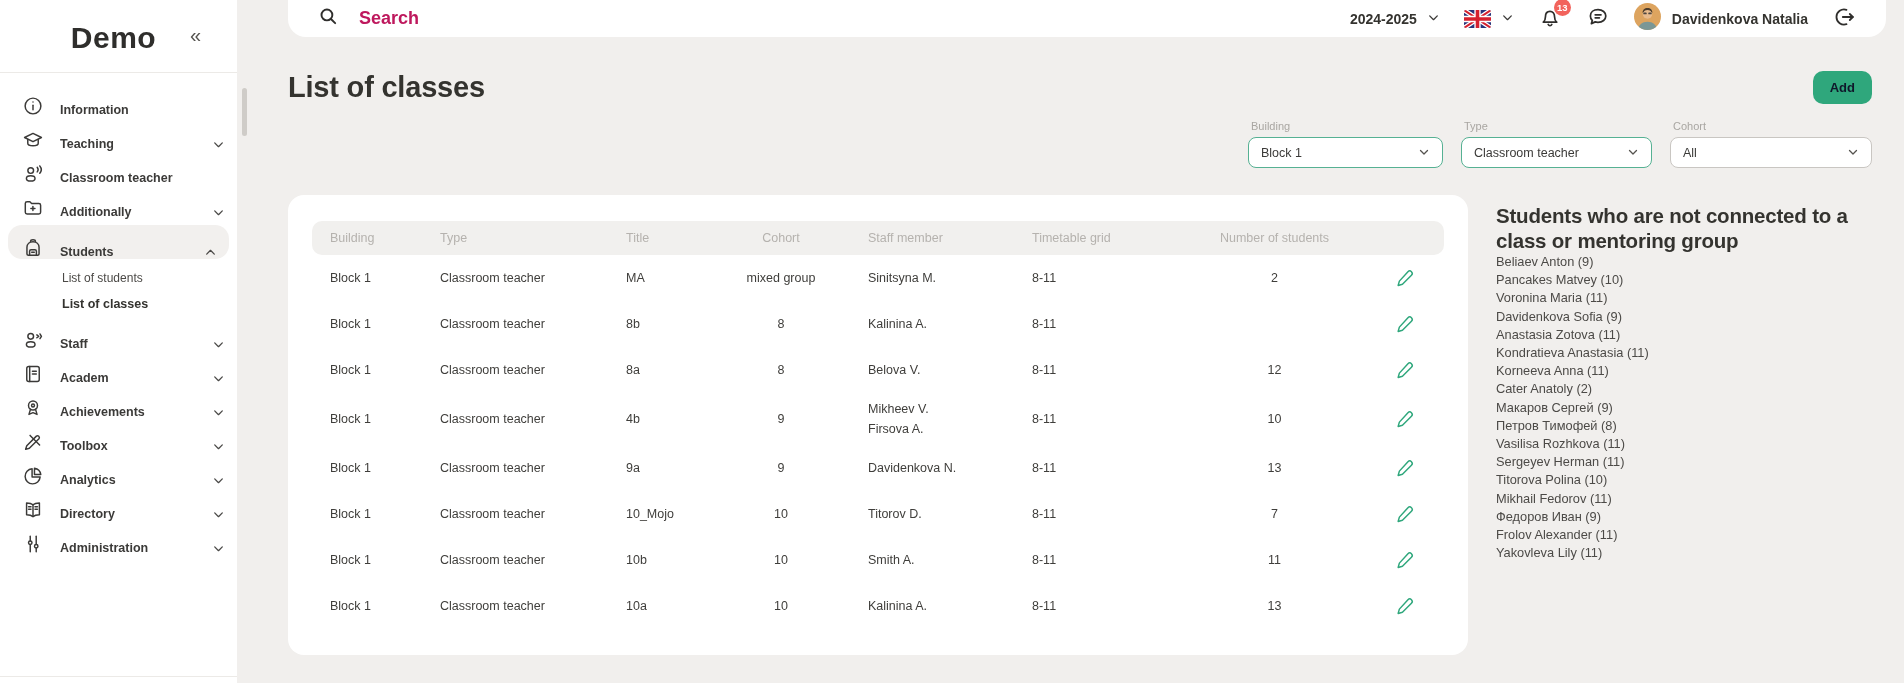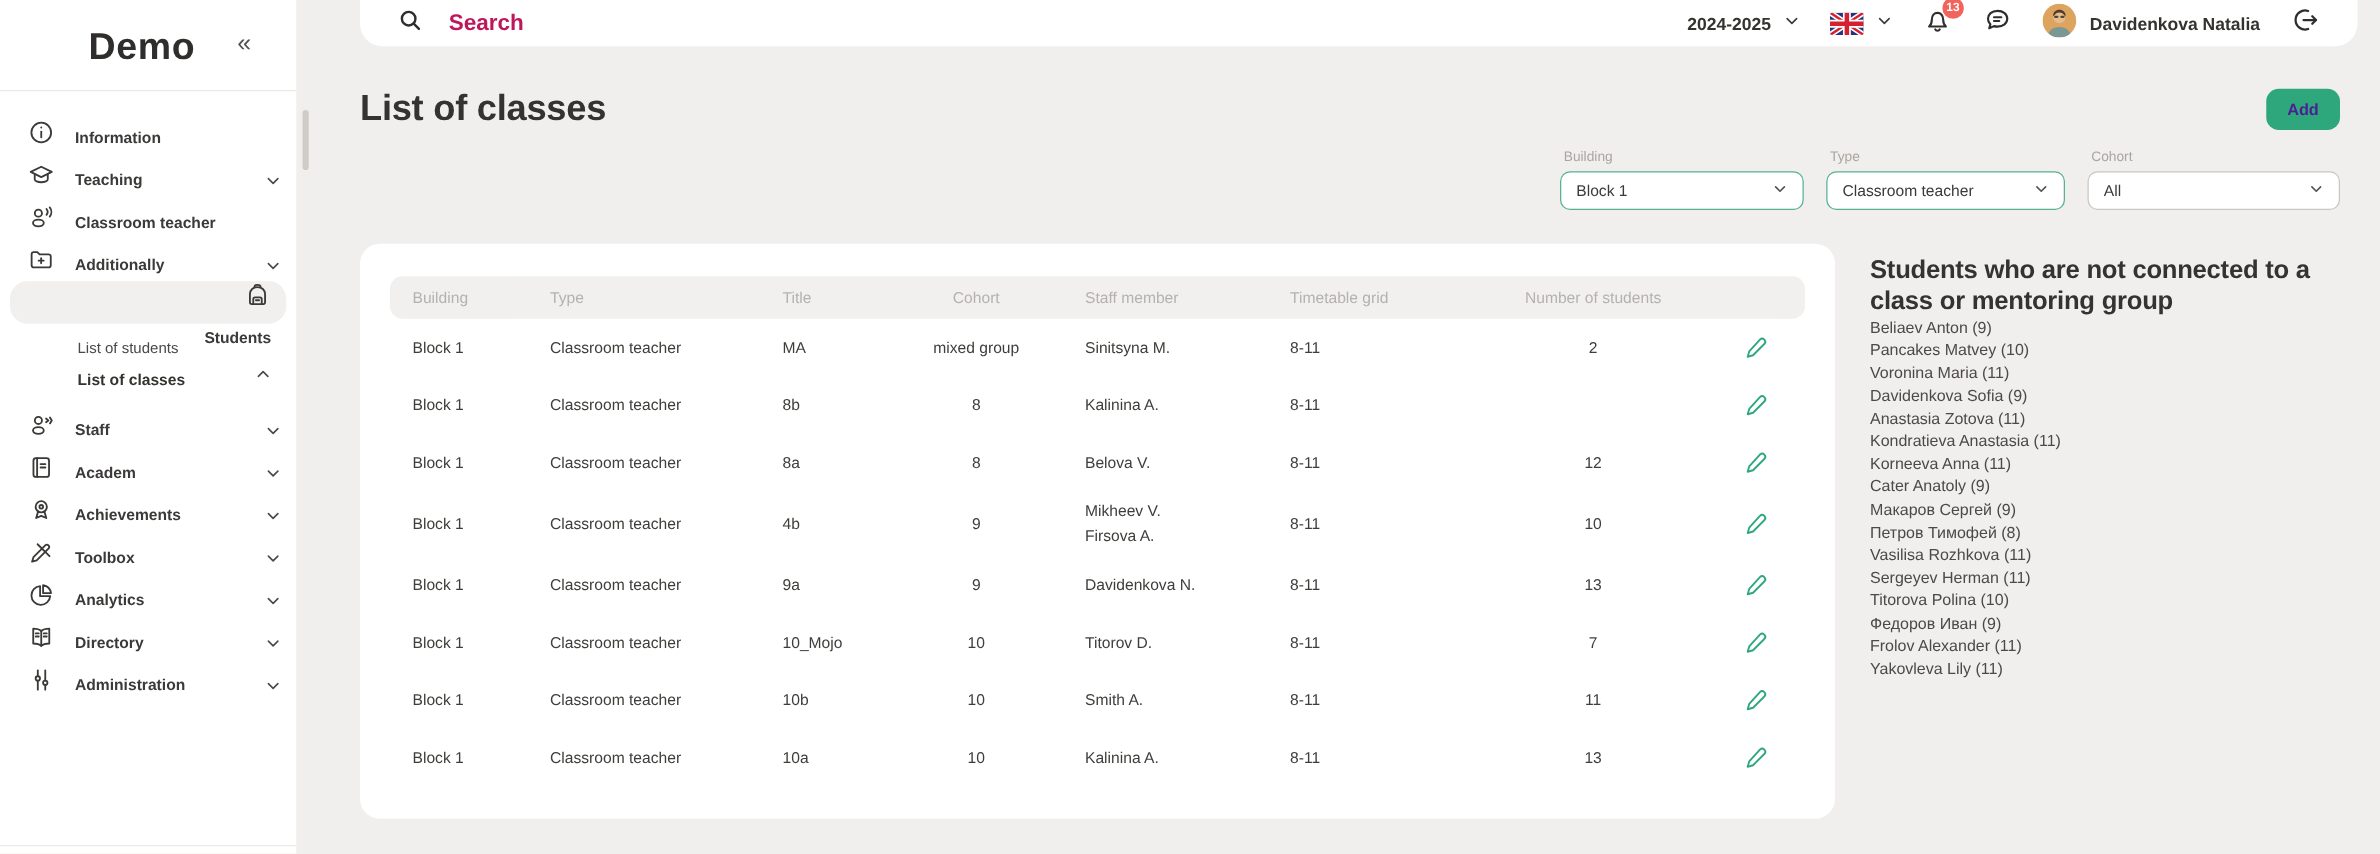--- a/index.html
+++ b/index.html
@@ -9,21 +9,21 @@
     background:#f1efed; color:#3b3a38; display:flex;
   }
   
   .sidebar { width:237px; height:100%; background:#fff; flex-shrink:0; position:relative; padding-top:16px; }
   .brand { display:flex; align-items:center; justify-content:center; height:44px; position:relative; padding-right:10px; }
   .brand-title { font-size:30px; font-weight:700; letter-spacing:0.5px; color:#2f2e2c; }
   .collapse-btn { position:absolute; right:36px; top:8px; font-size:20px; color:#55534f; cursor:pointer; }
   .sb-divider { border-top:1px solid #eceae7; margin:12px 0 10px 0; }
   .sb-divider-bottom { position:absolute; bottom:6px; left:0; right:0; border-top:1px solid #eceae7; }
   .nav-item { display:flex; align-items:flex-end; height:34px; padding:0 12px 0 22px; gap:16px; cursor:pointer; }
-  .nav-item.active { background:#f2f0ee; border-radius:14px; margin:6px 8px; padding-left:14px;flex-direction:column; }
+  .nav-item.active { background:#f2f0ee; border-radius:14px; margin:6px 8px; padding-left:14px; }
   .nav-icon { width:22px; height:22px; display:flex; align-items:center; justify-content:center; flex-shrink:0; }
   .nav-label { flex:1; font-size:12.5px; font-weight:700; color:#3b3a38; }
   .nav-chevron { width:14px; display:flex; justify-content:center; }
   .nav-subitem { padding:6px 12px 6px 62px; font-size:12px; color:#4b4946; cursor:pointer; }
   .nav-subitem.active { font-weight:700; font-size:12.5px; color:#34332f; }
   
   .main { flex:1; position:relative; }
   .scroll-thumb { position:absolute; left:5px; top:88px; width:5px; height:48px; border-radius:3px; background:#cfccc8; }
   .topbar { height:37px; margin-left:51px; margin-right:18px; background:#fff; border-radius:0 0 18px 18px;
     display:flex; align-items:center; padding:0 30px; }
@@ -34,21 +34,21 @@
   .tb-year { font-size:14px; font-weight:700; color:#34332f; }
   .flag-wrap { width:27px; height:18px; border-radius:2px; overflow:hidden; display:block; }
   .tb-icon { position:relative; display:flex; align-items:center; cursor:pointer; }
   .badge { position:absolute; top:-6px; right:-9px; min-width:17px; height:17px; padding:0 3px; border-radius:9px;
     background:#f2635c; color:#fff; font-size:9.5px; font-weight:700; display:flex; align-items:center; justify-content:center; }
   .user-chip { display:flex; align-items:center; gap:11px; cursor:pointer; }
   .user-name { font-size:14px; font-weight:700; color:#34332f; }
   
   .page-head { display:flex; align-items:center; justify-content:space-between; margin:34px 32px 0 51px; }
   .page-title { font-size:29px; font-weight:700; color:#34332f; letter-spacing:-0.2px; }
-  .add-btn { background:#2fa77c; color:#4c1d95; font-size:13px; font-weight:700; border:none; border-radius:10px;
+  .add-btn { background:#2fa77c; color:#0f172a; font-size:13px; font-weight:700; border:none; border-radius:10px;
     padding:9px 17px; cursor:pointer; font-family:inherit; }
   
   .filters { display:flex; justify-content:flex-end; gap:18px; margin:16px 32px 0 51px; }
   .filter { display:flex; flex-direction:column; }
   .filter-label { font-size:11px; color:#a9a6a2; margin:0 0 5px 3px; }
   .select { height:31px; border:1px solid #c9c6c2; border-radius:8px; background:#fff; display:flex; align-items:center;
     padding:0 12px; cursor:pointer; }
   .select.accent { border-color:#56b193; }
   .select-value { flex:1; font-size:12.5px; color:#3b3a38; }
   .f-building { width:195px; } .f-type { width:191px; } .f-cohort { width:202px; }
@@ -562,25 +562,26 @@
     <aside class="right-panel">
       <h2 class="rp-title">Students who are not connected to a class or mentoring group</h2>
       <ul class="rp-list">
           <li>Beliaev Anton (9)</li>
           <li>Pancakes Matvey (10)</li>
           <li>Voronina Maria (11)</li>
           <li>Davidenkova Sofia (9)</li>
           <li>Anastasia Zotova (11)</li>
           <li>Kondratieva Anastasia (11)</li>
           <li>Korneeva Anna (11)</li>
-          <li>Cater Anatoly (9)</li>
+          <li>Cater Anatoly (2)</li>
           <li>Макаров Сергей (9)</li>
           <li>Петров Тимофей (8)</li>
           <li>Vasilisa Rozhkova (11)</li>
           <li>Sergeyev Herman (11)</li>
           <li>Titorova Polina (10)</li>
+          <li>Mikhail Fedorov (11)</li>
           <li>Федоров Иван (9)</li>
           <li>Frolov Alexander (11)</li>
           <li>Yakovleva Lily (11)</li>
         </ul>
     </aside>
   </div>
 </div>
 
 </body></html>

